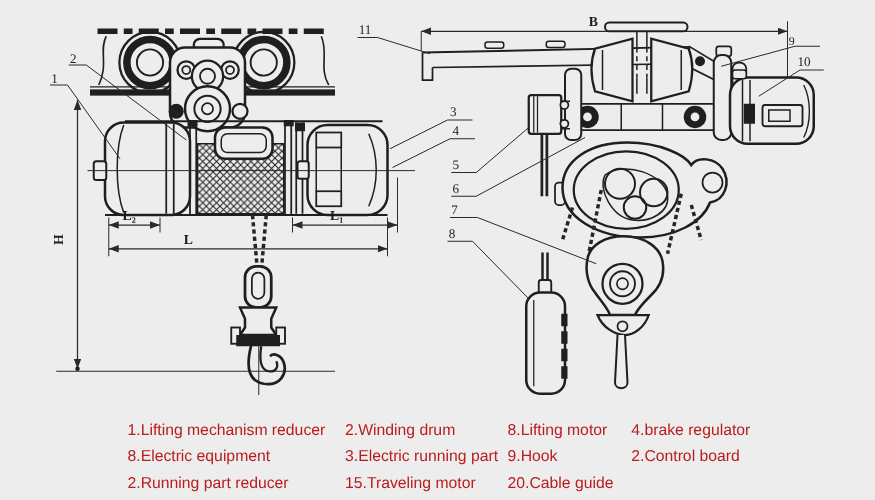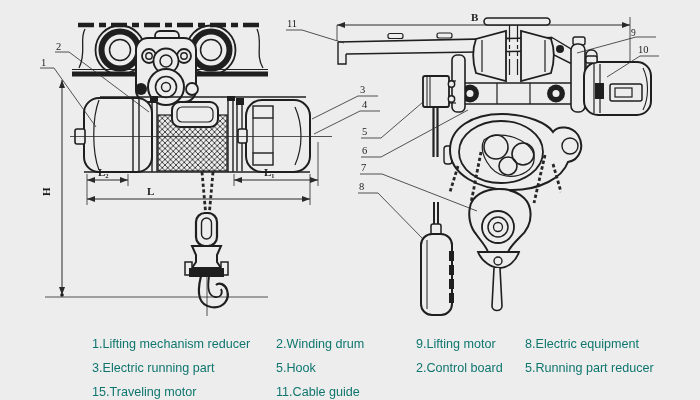--- a/index.html
+++ b/index.html
@@ -14,26 +14,25 @@
   .fb{fill:#ededee;stroke:#1f1f1f;}
   .fd{fill:#1f1f1f;stroke:none;}
   .rope{fill:none;stroke:#262626;stroke-width:2.8;stroke-dasharray:3.4 2.4;}
   .dim{fill:none;stroke:#2a2a2a;stroke-width:1;}
   .thin{fill:none;stroke:#2a2a2a;stroke-width:0.8;}
   text{fill:#1c1c1c;font-family:"Liberation Serif",serif;}
   .num{font-size:10.5px;}
   .num9{font-size:9.5px;}
   .dimlab{font-size:11px;font-weight:bold;}
   .legend{
-    position:absolute;left:92px;top:337px;
+    position:absolute;left:102px;top:337px;
     display:grid;grid-template-columns:174px 130px 99px auto;
     row-gap:7px;column-gap:0;
-    font-size:12.6px;line-height:14px;color:#0f766e;
+    font-size:12.6px;line-height:14px;color:#b91c1c;
     white-space:nowrap;
-    gap:10px;
   }
 </style>
 </head>
 <body>
 
 <div class="stage">
 <svg width="700" height="336" viewBox="0 0 700 336">
   <defs>
     <marker id="ma" markerWidth="9" markerHeight="9" refX="8" refY="3" orient="auto-start-reverse" markerUnits="userSpaceOnUse">
       <path d="M0,0L8,3L0,6Z" fill="#2a2a2a"></path>
@@ -322,22 +321,23 @@
     <g>
       <text class="num" x="287" y="27">11</text>
       <path class="thin" d="M286,30 L302,30 L344,43"></path>
     </g>
   </g>
 </svg>
 
 <div class="legend">
   <span>1.Lifting mechanism reducer</span>
   <span>2.Winding drum</span>
-  <span>9.Lifting motor</span>
+  <span>8.Lifting motor</span>
+  <span>4.brake regulator</span>
   <span>8.Electric equipment</span>
   <span>3.Electric running part</span>
-  <span>5.Hook</span>
+  <span>9.Hook</span>
   <span>2.Control board</span>
-  <span>5.Running part reducer</span>
+  <span>2.Running part reducer</span>
   <span>15.Traveling motor</span>
-  <span>11.Cable guide</span>
+  <span>20.Cable guide</span>
 </div>
 </div>
 
 </body></html>

